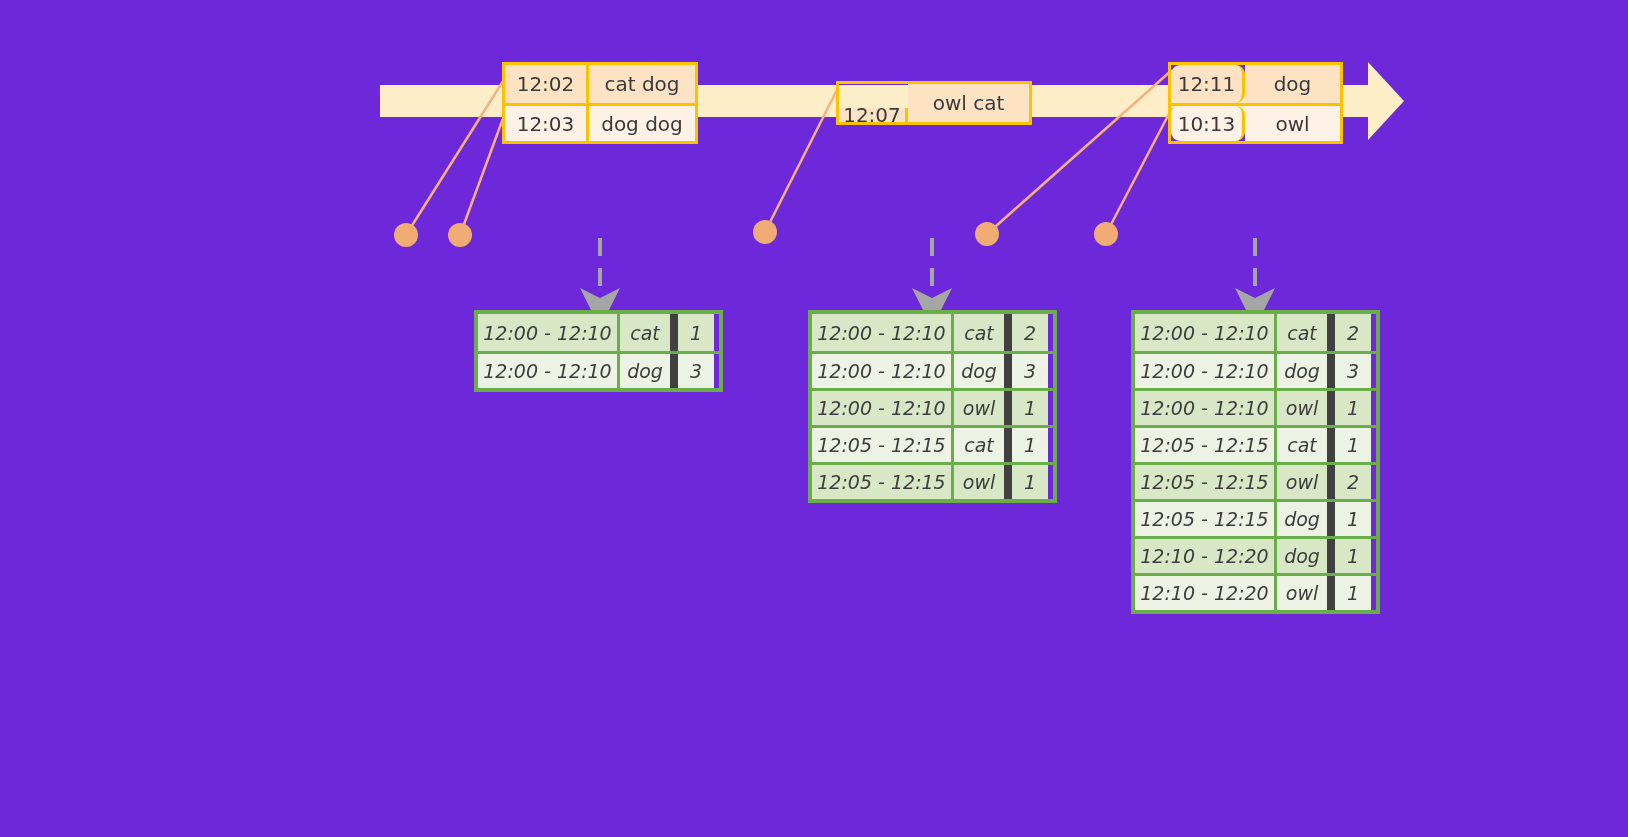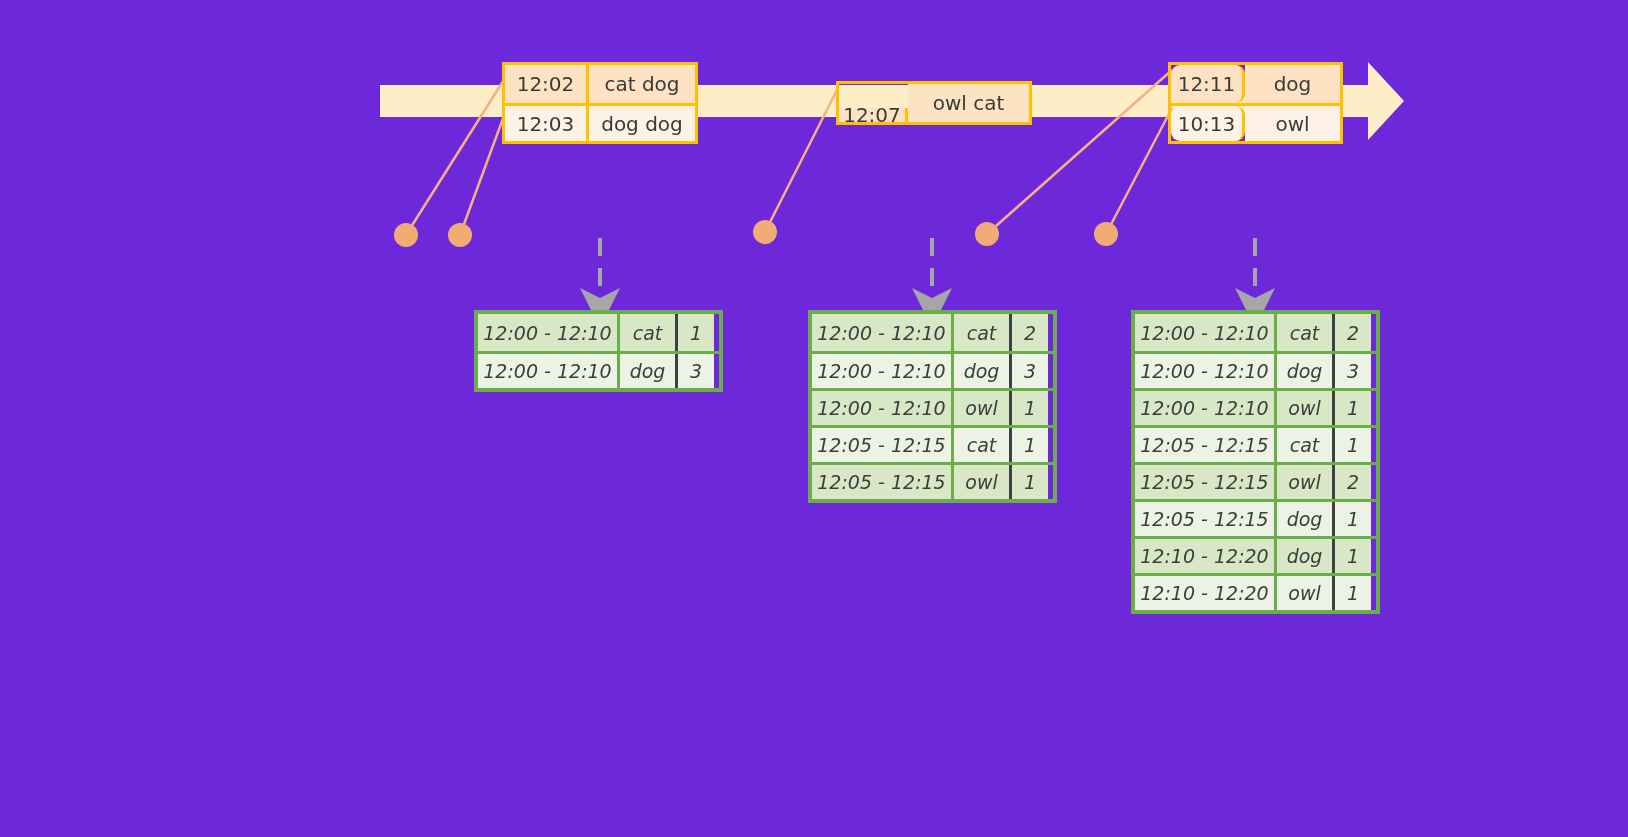--- a/index.html
+++ b/index.html
@@ -103,21 +103,21 @@
   .res-row + .res-row { border-top: 3px solid #6aad4a; }
   .res-win, .res-word, .res-cnt {
     display: flex;
     align-items: center;
     justify-content: center;
     font-size: 19px;
     color: #3d3d3d;
     box-sizing: border-box;
   }
   .res-win  { width: 142px; border-right: 3px solid #6aad4a; }
-  .res-word { width: 58px;  border-right: 3px solid #404040; }
+  .res-word { width: 58px;  border-right: 8px solid #404040; }
   .res-cnt  { width: 36px; }
   .rs-dark .res-win, .rs-dark .res-word, .rs-dark .res-cnt { background: #d8e7c6; }
   .rs-light .res-win, .rs-light .res-word, .rs-light .res-cnt { background: #ecf2e4; }
 
   #result-table-1 { left: 474px; top: 310px; width: 249px; }
   #result-table-2 { left: 808px; top: 310px; width: 249px; }
   #result-table-3 { left: 1131px; top: 310px; width: 249px; }
 </style>
 </head>
 <body>

